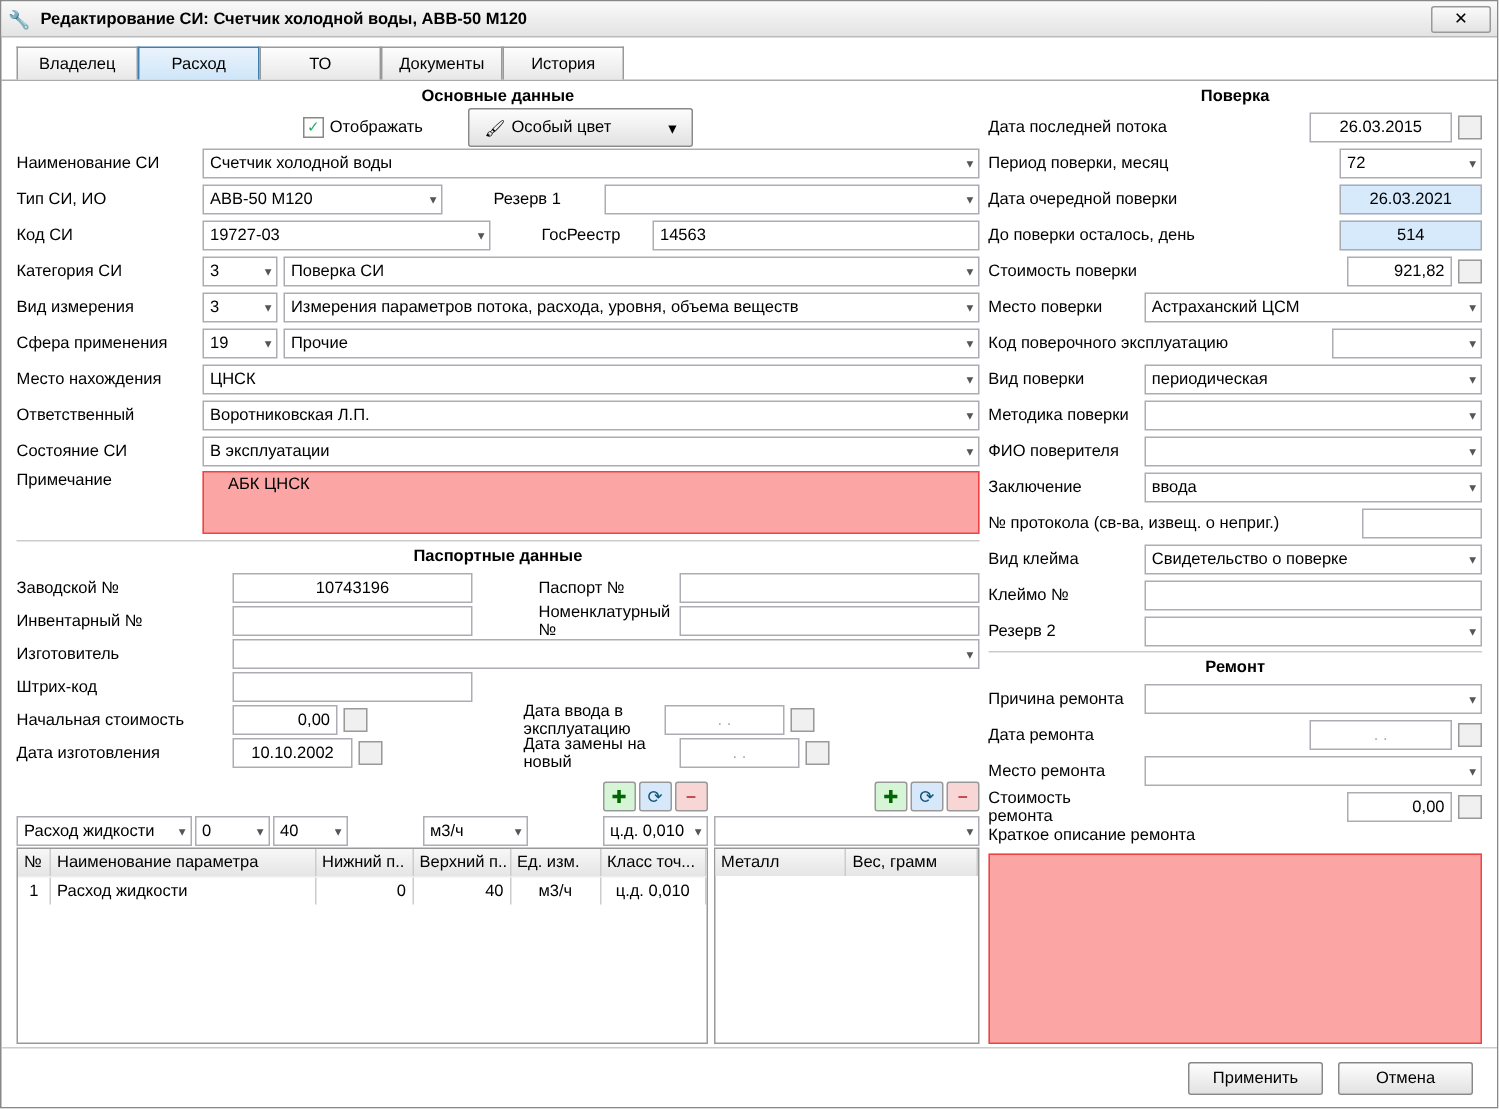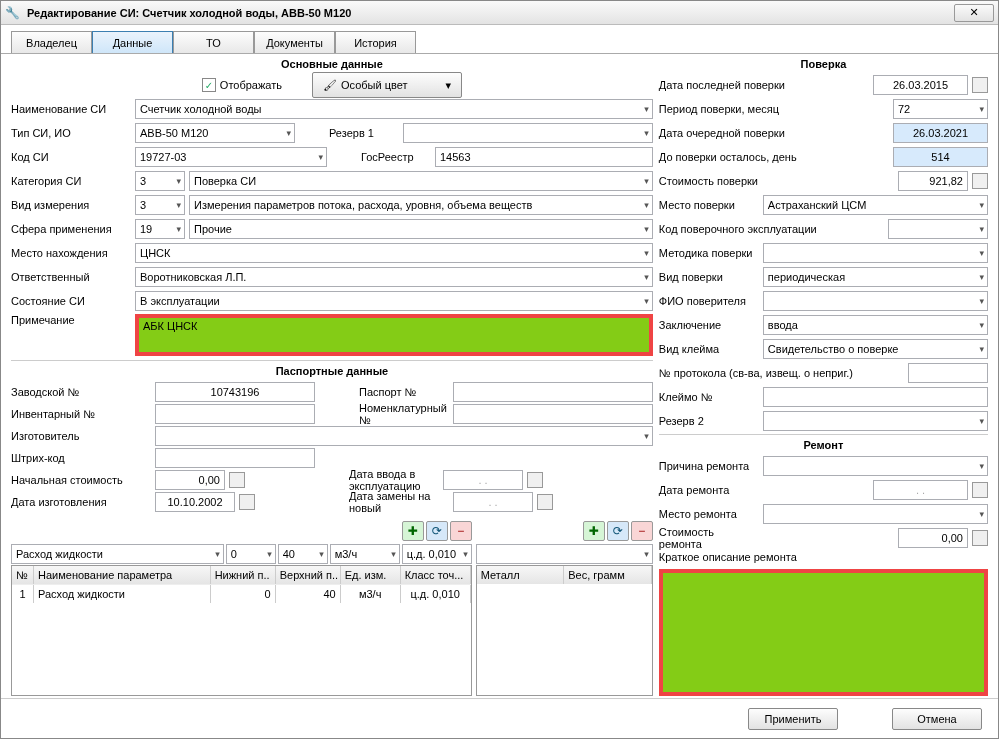--- a/index.html
+++ b/index.html
@@ -18,27 +18,27 @@
 .section-title { text-align: center; font-weight: bold; padding: 2px 0; }
 .hr { border-top: 1px solid #ccc; }
 .row { display: flex; align-items: center; height: 22px; gap: 4px; }
 .lbl { width: 120px; }
 .lbl2 { width: 140px; }
 .input, .select { height: 20px; border: 1px solid #abadb3; background: #fff; padding: 0 4px; display: flex; align-items: center; position: relative; }
 .select::after { content: '▾'; position: absolute; right: 3px; font-size: 9px; color: #555; }
 .input.blue { background: #d7eafc; }
 .flex1 { flex: 1; }
 .w50 { width: 50px; }
-.w70 { width: 70px; }
+.w70 { width: 70px; margin-left: 48px; }
 .w95 { width: 95px; }
 .checkbox { width: 14px; height: 14px; border: 1px solid #888; background: #fff; display: inline-flex; align-items: center; justify-content: center; margin-right: 4px; font-size: 10px; color: #2a6; }
 .btn { height: 22px; border: 1px solid #888; background: linear-gradient(#fdfdfd,#e2e2e2); border-radius: 2px; padding: 0 10px; display: flex; align-items: center; justify-content: center; cursor: pointer; gap: 4px; }
 .btn.large { height: 26px; }
 .date-pick { width: 16px; height: 16px; border: 1px solid #999; background: #f0f0f0; }
-.textarea { height: 42px; border: 4px solid #ef4444; background: #84cc16; padding: 2px 4px; }
+.textarea { height: 42px; border: 1px solid #ef4444; background: #fca5a5; padding: 2px 16px; }
 .icon-btns { display: flex; gap: 2px; justify-content: flex-end; }
 .ib { width: 22px; height: 20px; border: 1px solid #999; border-radius: 2px; display: flex; align-items: center; justify-content: center; font-size: 12px; cursor: pointer; }
 .ib.add { background: #d6f5d6; color: #060; }
 .ib.ref { background: #d6e8f9; color: #157; }
 .ib.rem { background: #f9d6d6; color: #900; }
 .table { border: 1px solid #999; flex: 1; display: flex; flex-direction: column; }
 .thead { display: flex; background: linear-gradient(#f7f7f7,#e5e5e5); }
 .th, .td { border-right: 1px solid #ccc; padding: 3px 4px; overflow: hidden; white-space: nowrap; }
 .trow { display: flex; border-top: 1px solid #eee; }
 .tables-row { display: flex; gap: 4px; flex: 1; }
@@ -55,21 +55,21 @@
   <div class="titlebar">
     <span class="icon">🔧</span>
     <span class="title">Редактирование СИ: Счетчик холодной воды,  ABB-50 M120</span>
     <div class="close">
         <span>✕</span>
       </div>
   </div>
 
   <div class="tabs">
     <div class="tab">Владелец</div>
-    <div class="tab active">Данные</div>
+    <div class="tab active">Расход</div>
     <div class="tab">ТО</div>
     <div class="tab">Документы</div>
     <div class="tab">История</div>
   </div>
 
   <div class="body">
 
     <div class="left">
       <div class="section-title">Основные данные</div>
 
@@ -271,21 +271,21 @@
               <div class="th" style="flex:1;">Вес, грамм</div>
             </div>
           </div>
         </div>
       </div>
     </div>
 
     <div class="right">
       <div class="section-title">Поверка</div>
       <div class="row">
-          <span class="rlbl">Дата последней поверки</span>
+          <span class="rlbl">Дата последней потока</span>
           <div class="flex1"></div>
           <div class="input w95" style="justify-content:center;">
             <span>26.03.2015</span>
           </div>
           <div class="date-pick"></div>
         </div>
       <div class="row">
           <span class="rlbl">Период поверки, месяц</span>
           <div class="flex1"></div>
           <div class="select w95">
@@ -314,54 +314,54 @@
           </div>
           <div class="date-pick"></div>
         </div>
       <div class="row">
           <span class="rlbl-s">Место поверки</span>
           <div class="select flex1">
             <span>Астраханский ЦСМ</span>
           </div>
         </div>
       <div class="row">
-          <span style="flex:1;">Код поверочного эксплуатации</span>
+          <span style="flex:1;">Код поверочного эксплуатацию</span>
           <div class="select" style="width:100px;"></div>
-        </div>
-      <div class="row">
-          <span class="rlbl-s">Методика поверки</span>
-          <div class="select flex1"></div>
         </div>
       <div class="row">
           <span class="rlbl-s">Вид поверки</span>
           <div class="select flex1">
             <span>периодическая</span>
           </div>
         </div>
       <div class="row">
+          <span class="rlbl-s">Методика поверки</span>
+          <div class="select flex1"></div>
+        </div>
+      <div class="row">
           <span class="rlbl-s">ФИО поверителя</span>
           <div class="select flex1"></div>
         </div>
       <div class="row">
           <span class="rlbl-s">Заключение</span>
           <div class="select flex1">
             <span>ввода</span>
           </div>
         </div>
       <div class="row">
+          <span style="flex:1;">№ протокола (св-ва, извещ. о неприг.)</span>
+          <div class="input" style="width:80px;"></div>
+        </div>
+      <div class="row">
           <span class="rlbl-s">Вид клейма</span>
           <div class="select flex1">
             <span>Свидетельство о поверке</span>
           </div>
         </div>
       <div class="row">
-          <span style="flex:1;">№ протокола (св-ва, извещ. о неприг.)</span>
-          <div class="input" style="width:80px;"></div>
-        </div>
-      <div class="row">
           <span class="rlbl-s">Клеймо №</span>
           <div class="input flex1"></div>
         </div>
       <div class="row">
           <span class="rlbl-s">Резерв 2</span>
           <div class="select flex1"></div>
         </div>
 
       <div class="hr"></div>
       <div class="section-title">Ремонт</div>
@@ -391,15 +391,15 @@
         </div>
       <div class="row" style="height:auto;align-items:flex-start;flex-direction:column;flex:1;">
         <span>Краткое описание ремонта</span>
         <div class="textarea" style="flex:1;width:100%;margin-top:2px;"></div>
       </div>
     </div>
   </div>
 
   <div class="footer">
     <div class="btn" style="width:90px;">Применить</div>
-    <div class="btn" style="width:90px;margin-left:44px;">Отмена</div>
+    <div class="btn" style="width:90px;">Отмена</div>
   </div>
 </div>
 
 </body></html>

